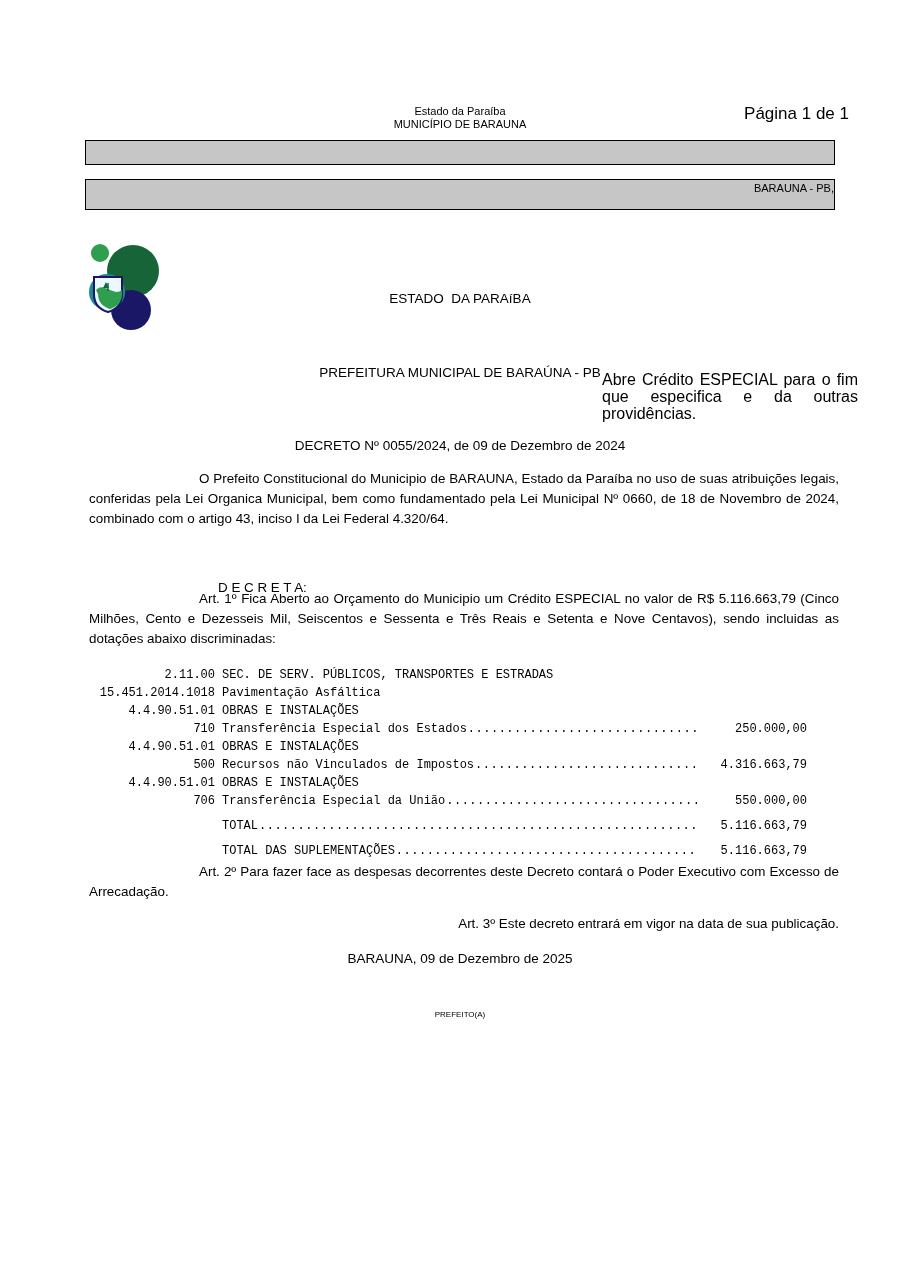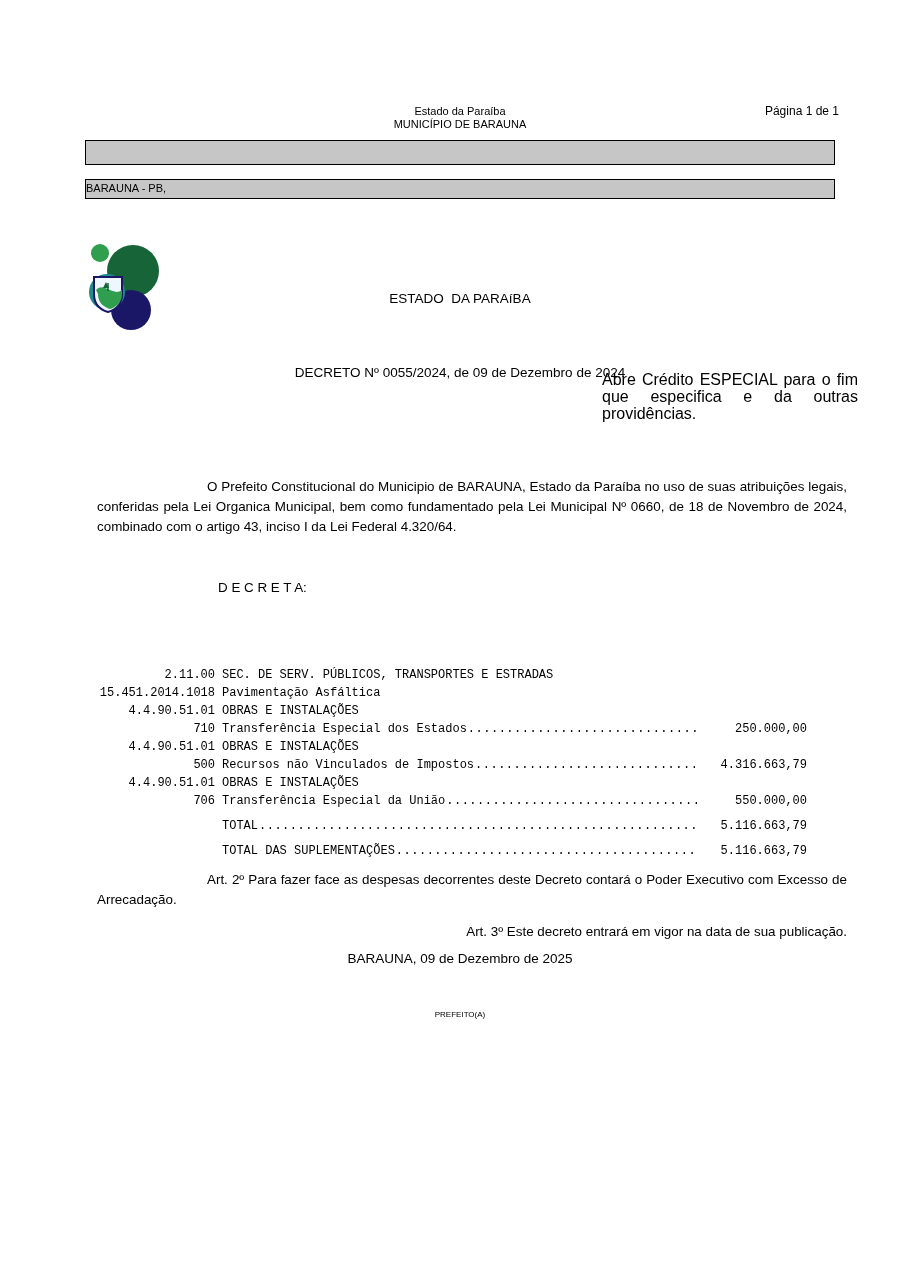--- a/index.html
+++ b/index.html
@@ -24,37 +24,37 @@
     top: 105px;
     left: 85px;
     right: 65px;
     text-align: center;
     font-size: 11px;
     line-height: 13px;
   }
   .page-number {
     position: absolute;
     top: 104px;
-    right: 61px;
-    font-size: 12px;
+    right: 51px;
+    font-size: 17px;
     margin-left: 17px;
   }
 
   .bar {
     position: absolute;
     left: 85px;
     right: 65px;
     background: var(--bar-fill, #c6c6c6);
     border: 1px solid #000;
     box-sizing: border-box;
   }
   .bar-empty { top: 140px; height: 25px; }
   .bar-city  {
-    top: 179px; height: 20px;
-    text-align: left;
+    top: 179px; height: 31px;
+    text-align: right;
     font-size: 11px;
     line-height: 16px;
   }
 
   
   .logo {
     position: absolute;
     top: 242px;
     left: 86px;
     width: 78px;
@@ -83,21 +83,21 @@
   }
 
   .para {
     position: absolute;
     left: 85px;
     width: 750px;
     font-size: 13.4px;
     line-height: 20px;
     text-align: justify;
     text-indent: 110px;
-    margin: 12px;
+    margin: 4px;
   }
   .preamble { top: 465px; }
   .decreta {
     position: absolute;
     top: 580px;
     left: 218px;
     font-size: 13.4px;
   }
   .art1 { top: 585px; }
   .art2 { top: 858px; }
@@ -188,29 +188,31 @@
       <circle cx="14" cy="11" r="9" fill="var(--logo-green, #2f9e4e)"></circle>
       <path d="M8 35 h28 v17 c0 11 -7 16 -14 18 c-7 -2 -14 -7 -14 -18 z" fill="#eef6ff" stroke="var(--logo-navy, #1b1767)" stroke-width="2"></path>
       <path d="M10 48 c5 -5 9 -2 14 0 c5 2 8 3 12 0 v4 c0 9 -6 13 -12 15 c-6 -2 -12 -6 -12 -15 z" fill="var(--logo-green, #2f9e4e)"></path>
       <path d="M20 40 l3 6 h-6 z" fill="var(--logo-dark-green, #166437)"></path>
       <path d="M22 41 v8" stroke="var(--logo-dark-green, #166437)" stroke-width="1.5" fill="none"></path>
     </svg>
   </div>
 
   <div class="title-lines">
     <div>ESTADO  DA PARAíBA</div>
+    <div>PREFEITURA MUNICIPAL DE BARAÚNA - PB</div>
     <div>DECRETO Nº 0055/2024, de 09 de Dezembro de 2024</div>
   </div>
 
   <div class="summary">Abre Crédito ESPECIAL para o fim que especifica e da outras providências.</div>
 
   <p class="para preamble">O Prefeito Constitucional do Municipio de BARAUNA, Estado da Paraíba no uso de suas atribuições legais, conferidas pela Lei Organica Municipal, bem como fundamentado pela Lei Municipal Nº 0660, de 18 de Novembro de 2024, combinado com o artigo 43, inciso I da Lei Federal 4.320/64.</p>
 
   <div class="decreta">D E C R E T A:</div>
 
+  <p class="para art1">Art. 1º Fica Aberto ao Orçamento do Municipio um Crédito ESPECIAL no valor de R$ 5.116.663,79 (Cinco Milhões, Cento e Dezesseis Mil, Seiscentos e Sessenta e Três Reais e Setenta e Nove Centavos), sendo incluidas as dotações abaixo discriminadas:</p>
 
   <div class="budget-table">
     <div class="budget-row no-value">
       <span class="code">2.11.00</span>
       <span class="desc">SEC. DE SERV. PÚBLICOS, TRANSPORTES E ESTRADAS</span>
       <span class="leader"></span>
       <span class="value"></span>
     </div>
 
     <div class="budget-row no-value">

